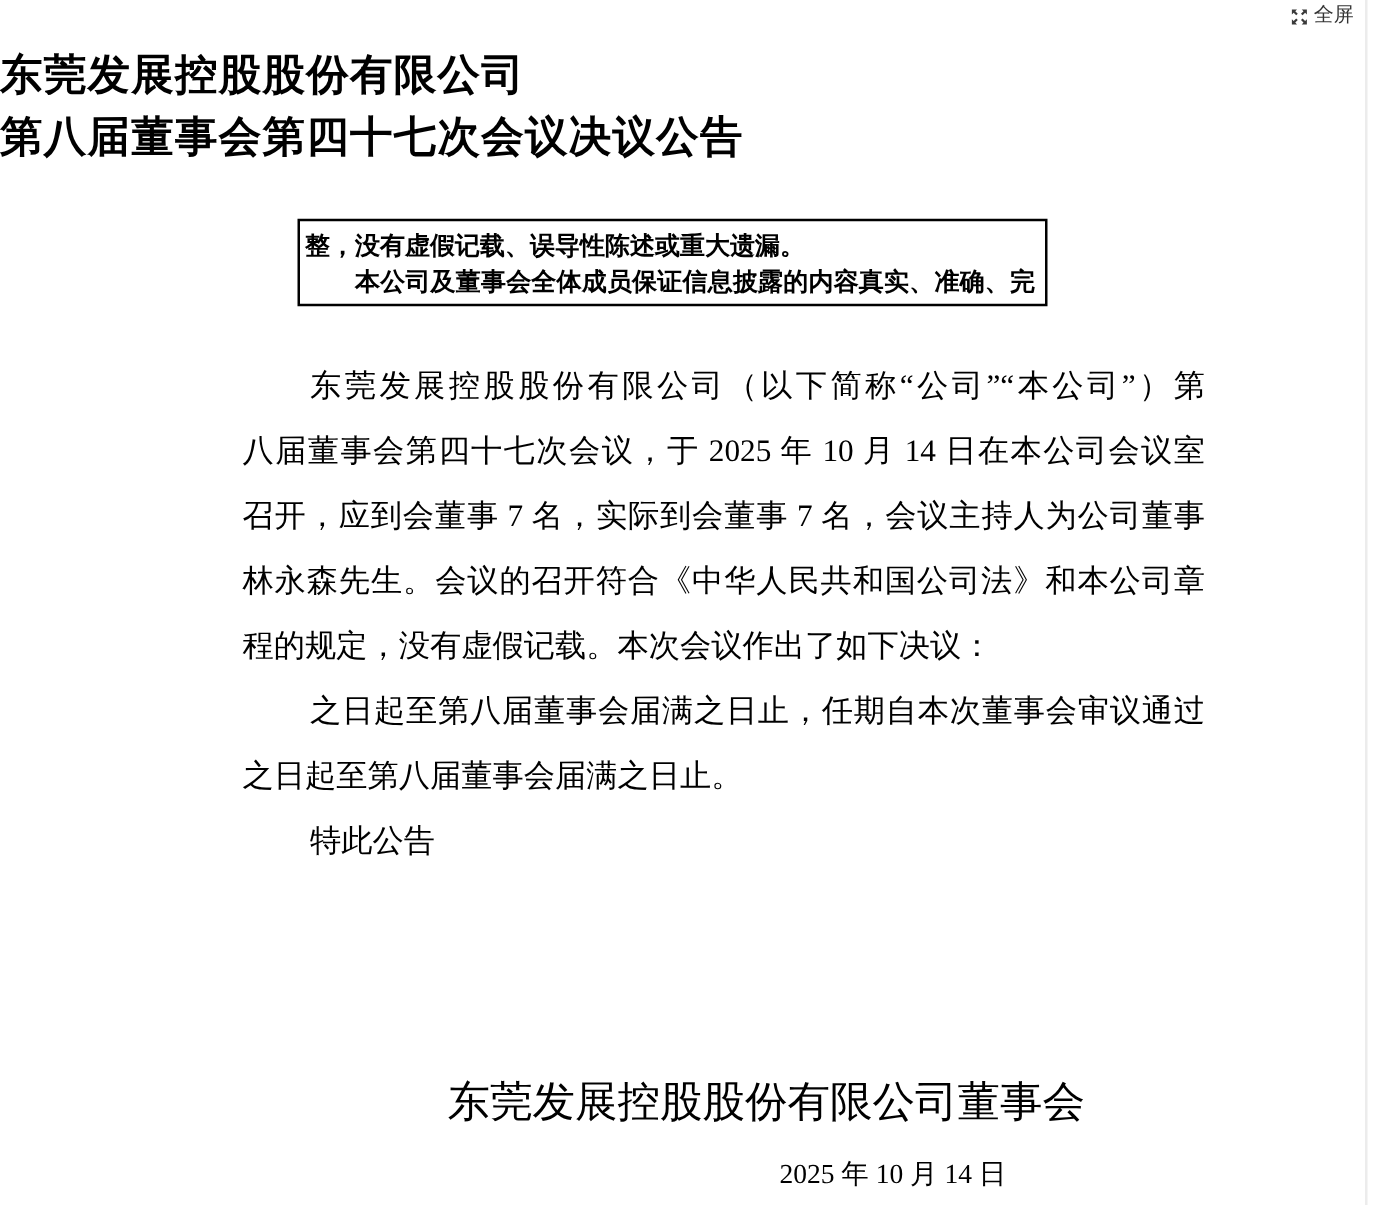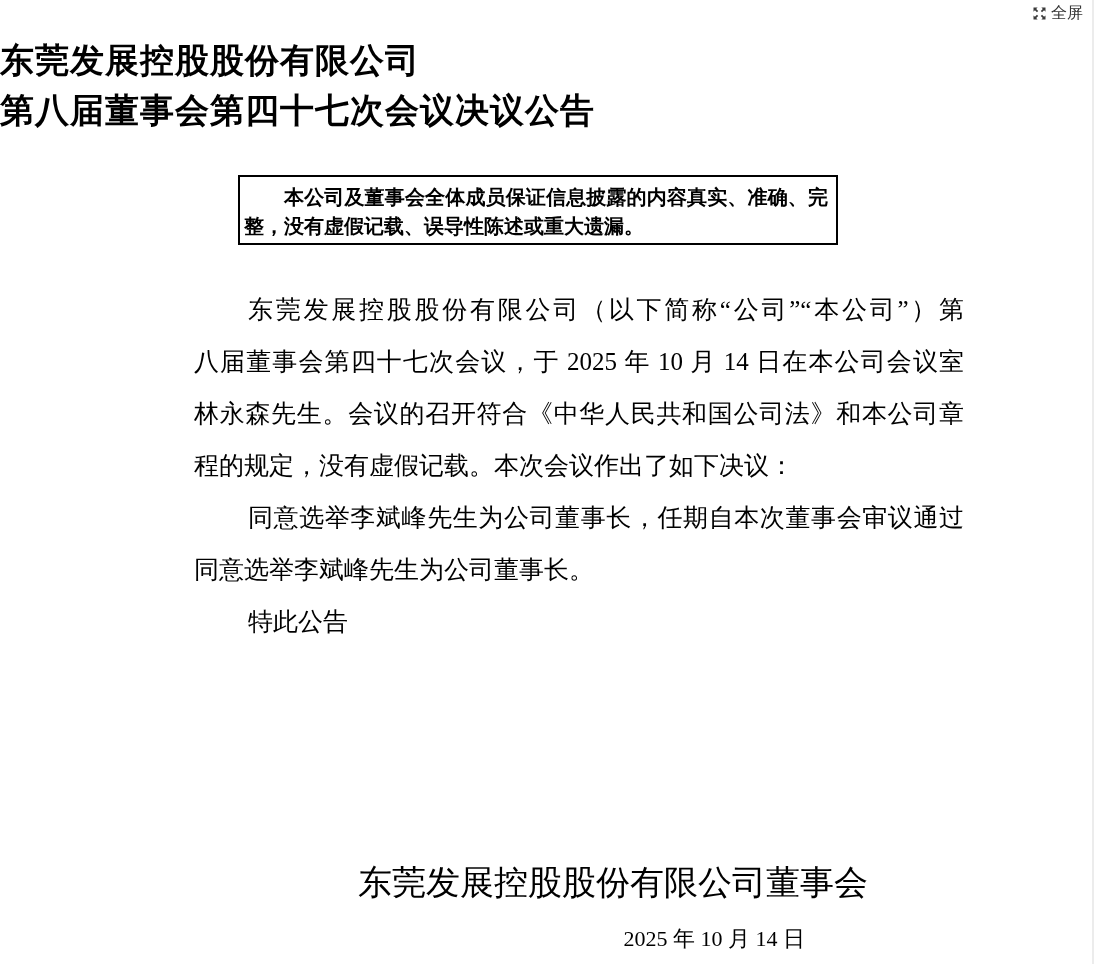--- a/index.html
+++ b/index.html
@@ -124,31 +124,32 @@
     </span>
     <span>全屏</span>
   </div>
 
   <div class="title-block">
     <div>东莞发展控股股份有限公司</div>
     <div>第八届董事会第四十七次会议决议公告</div>
   </div>
 
   <div class="disclaimer-box">
+    <div class="disclaimer-line">整，没有虚假记载、误导性陈述或重大遗漏。</div>
     <div class="disclaimer-line justify-all">本公司及董事会全体成员保证信息披露的内容真实、准确、完</div>
-    <div class="disclaimer-line">整，没有虚假记载、误导性陈述或重大遗漏。</div>
   </div>
 
   <div class="body-block">
     <div class="body-line indent justify-all">东莞发展控股股份有限公司（以下简称“公司”“本公司”）第</div>
     <div class="body-line justify-all">八届董事会第四十七次会议，于 2025 年 10 月 14 日在本公司会议室</div>
+    <div class="body-line justify-all">召开，应到会董事 7 名，实际到会董事 7 名，会议主持人为公司董事</div>
     <div class="body-line justify-all">林永森先生。会议的召开符合《中华人民共和国公司法》和本公司章</div>
     <div class="body-line">程的规定，没有虚假记载。本次会议作出了如下决议：</div>
-    <div class="body-line indent justify-all">同意选举李斌峰先生为公司董事长，任期自本次董事会审议通过</div>
-    <div class="body-line">同意选举李斌峰先生为公司董事长。</div>
+    <div class="body-line indent justify-all">之日起至第八届董事会届满之日止，任期自本次董事会审议通过</div>
+    <div class="body-line">之日起至第八届董事会届满之日止。</div>
     <div class="body-line indent">特此公告</div>
   </div>
 
   <div class="signature-line">东莞发展控股股份有限公司董事会</div>
   <div class="date-line">2025 年 10 月 14 日</div>
 
   <div class="scrollbar-track"></div>
 
 </div>
 

